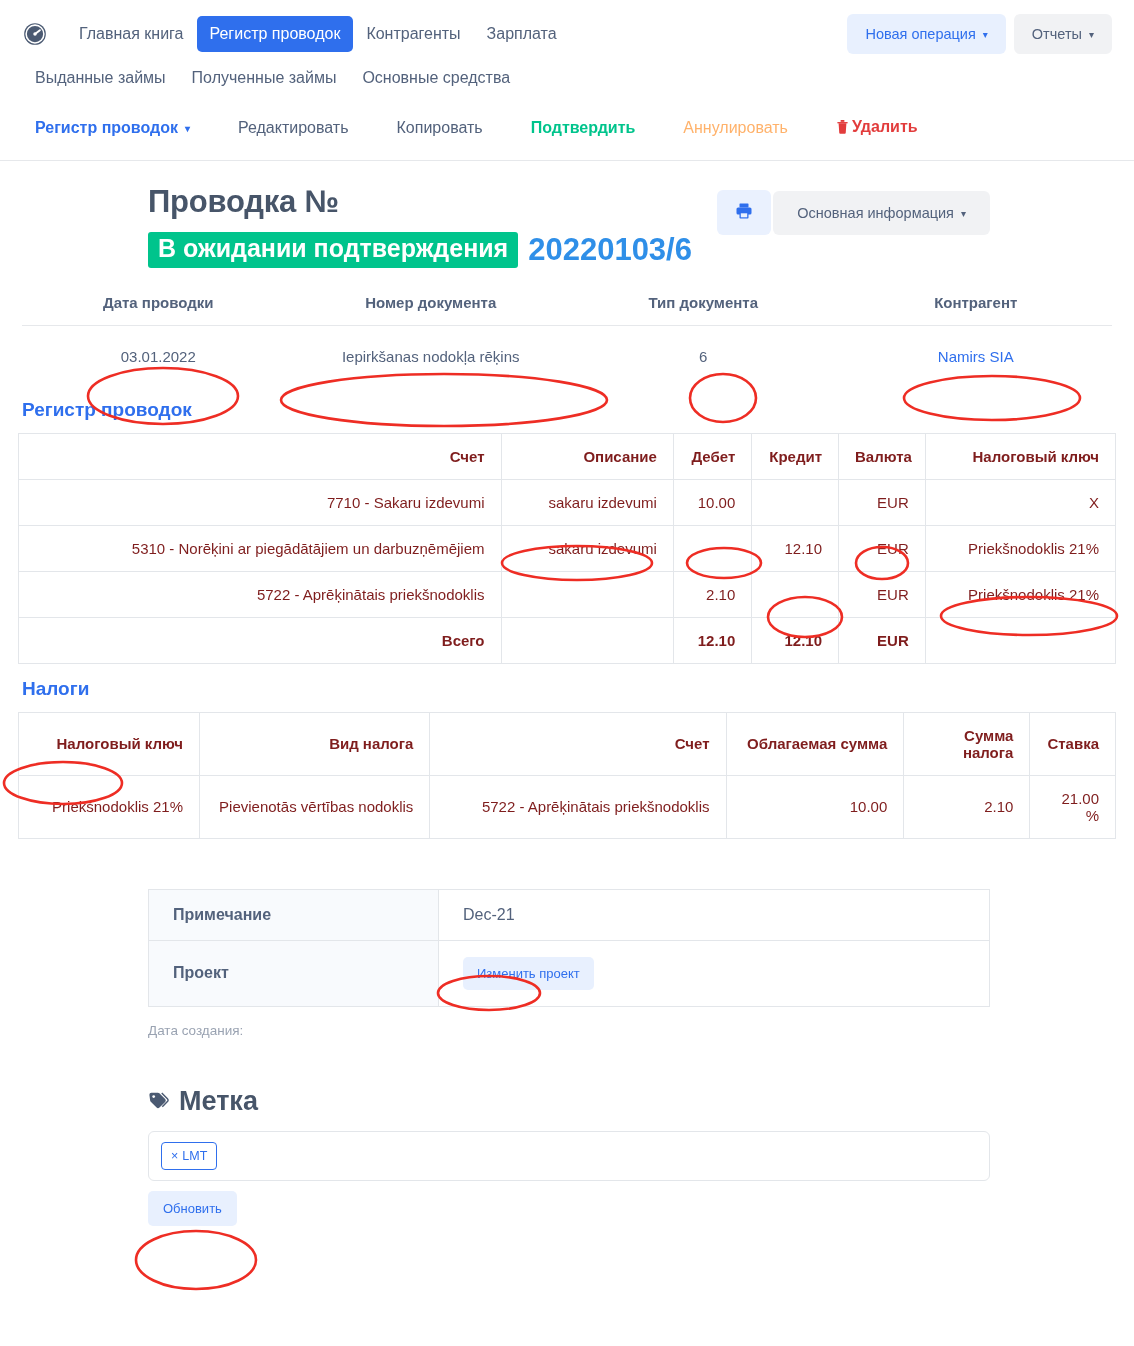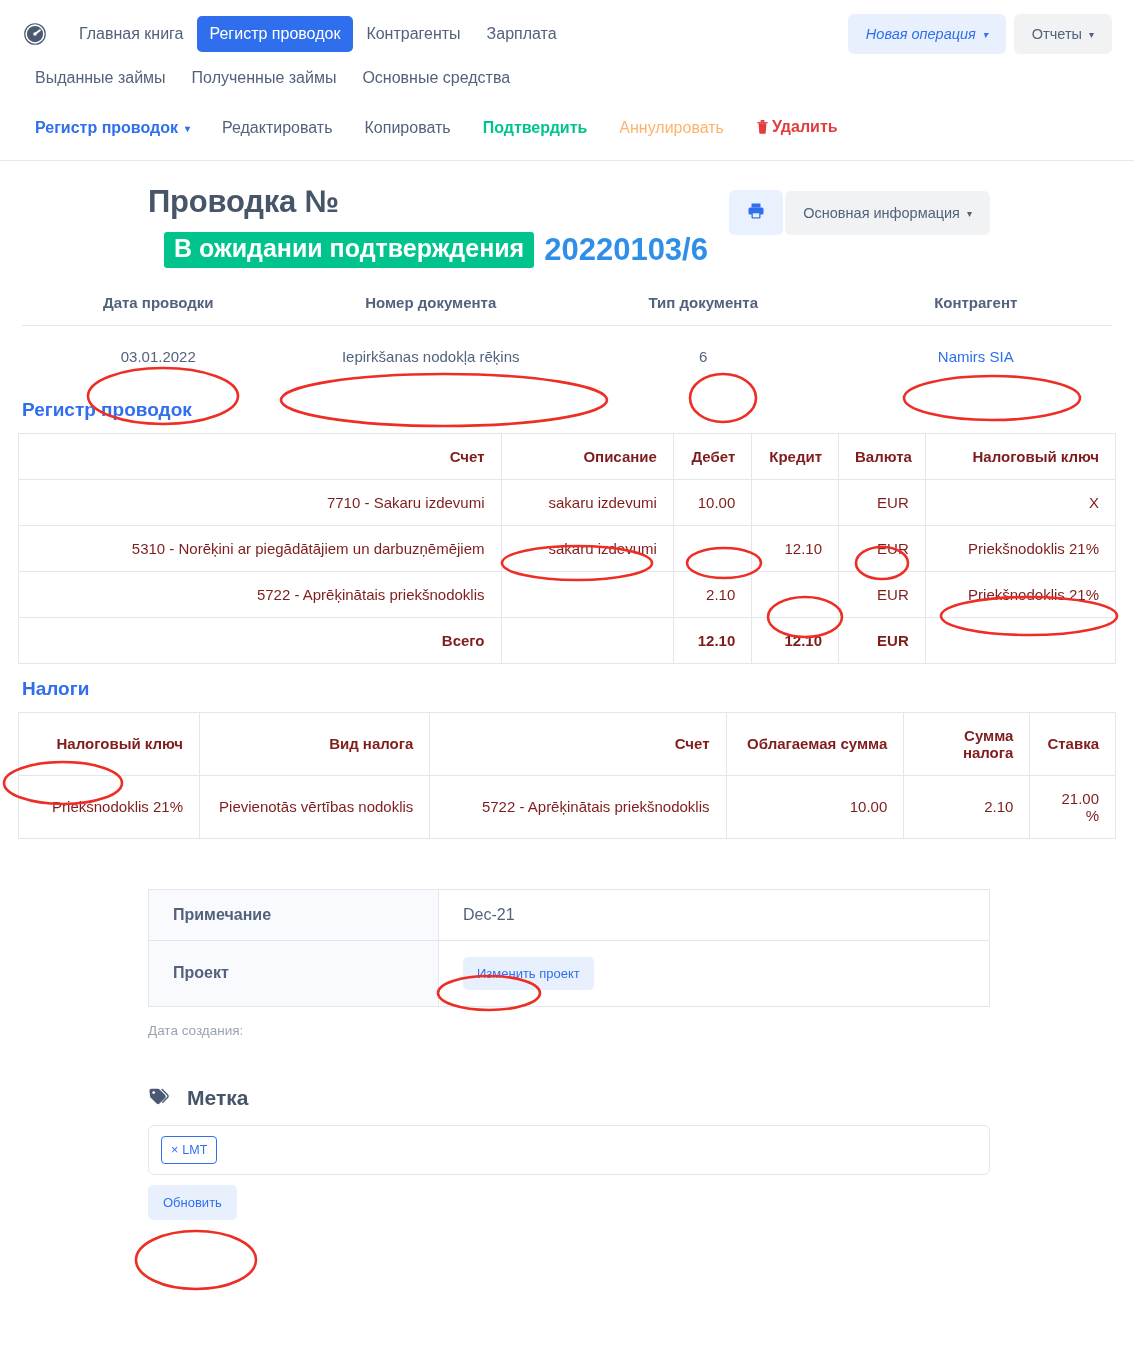--- a/index.html
+++ b/index.html
@@ -24,36 +24,36 @@
   .nav-link {
     font-size: 16px; color:#53627c; padding: 9px 13px;
     border-radius: 5px; white-space:nowrap; cursor:pointer;
     text-decoration:none;
   }
   .nav-link.active { background:#2f6fed; color:#ffffff; }
   .nav-spacer { flex:1 1 auto; }
   .btn-soft {
     background:#e8f0fe; color:#2f6fed; font-size:14.5px;
     padding: 12px 18px; border-radius:6px; border:none; cursor:pointer;
-    font-family:inherit; white-space:nowrap;font-style:italic;
+    font-family:inherit; white-space:nowrap;
   }
   .btn-grey {
     background:#f1f2f4; color:#53627c; font-size:14.5px;
     padding: 12px 18px; border-radius:6px; border:none; cursor:pointer;
     font-family:inherit; white-space:nowrap; margin-left:8px;
   }
   .caret { font-size:10px; margin-left:7px; display:inline-block; vertical-align:1px;}
 
   
   .subnav { display:flex; align-items:center; padding: 6px 22px 0 22px; height:38px; }
   .subnav .nav-link { font-size:16px; padding:7px 13px; }
 
   
   .actionbar {
-    display:flex; align-items:center; gap:0px;
+    display:flex; align-items:center; gap:16px;
     padding: 18px 22px 16px 22px;
     border-bottom: 1px solid #e6e8eb;
   }
   .act {
     font-size:16px; padding:6px 16px; cursor:pointer; white-space:nowrap;
     color:#53627c;
   }
   .act:first-child { padding-left:13px; }
   .act.blue { color:#2f6fed; font-weight:bold; }
   .act.green { color:#00c48c; font-weight:bold; }
@@ -63,32 +63,32 @@
 
   
   .doc-header { padding: 22px 22px 0 148px; position:relative; }
   .doc-title {
     font-size: 31px; font-weight:bold; color:#475569; line-height:1.25;
     letter-spacing:-0.2px;
   }
   .title-row2 { margin-top: 10px; display:flex; align-items:center; gap:10px; }
   .badge {
     background:#00c48c; color:#fff; font-size:25px; font-weight:bold;
-    padding: 2px 10px 5px 10px; border-radius:3px; line-height:1.15;margin-left:16px;
+    padding: 2px 10px 5px 10px; border-radius:3px; line-height:1.15;
   }
   .docnum { font-size:31px; font-weight:bold; color:#2f8fe8; }
 
   .header-tools { position:absolute; right:144px; top:190px; display:flex; align-items:center; }
   .print-btn {
     background:#eaf1fe; width:54px; height:45px; border-radius:6px; border:none;
     display:flex; align-items:center; justify-content:center; cursor:pointer;
   }
   .info-btn {
     background:#f1f2f4; color:#53627c; font-size:14.5px; border:none;
-    padding: 14px 18px; border-radius:6px; margin-left:2px; cursor:pointer;
+    padding: 14px 24px; border-radius:6px; margin-left:2px; cursor:pointer;
     font-family:inherit; white-space:nowrap;
   }
 
   
   .infostrip { margin-top: 26px; padding: 0 22px; }
   .inforow { display:flex; }
   .infocell { flex:1 1 0; text-align:center; }
   .infohead { font-size:15px; font-weight:bold; color:#53627c; padding-bottom:14px; }
   .infoline { border-top:1px solid #e6e8eb; }
   .infoval { font-size:15px; color:#53627c; padding:22px 0 20px 0; }
@@ -120,21 +120,21 @@
   .chip-btn {
     background:#e8f0fe; color:#2f6fed; font-size:13px; border:none;
     padding:9px 14px; border-radius:5px; cursor:pointer; font-family:inherit;
   }
   .created {
     padding: 14px 0 0 148px; font-size:13.5px; color:#9aa3b2; line-height:1.55;
   }
 
   
   .tag-sect { padding: 44px 0 0 148px; }
-  .tag-title { font-size:21px; font-weight:bold; color:#475569; display:flex; align-items:center; gap:17px; }
+  .tag-title { font-size:27px; font-weight:bold; color:#475569; display:flex; align-items:center; gap:9px; }
   .tag-input {
     margin-top:14px; width:842px; height:50px; border:1px solid #e3e6ea;
     border-radius:6px; display:flex; align-items:center; padding-left:12px; background:#fff;
   }
   .tag-chip {
     border:1px solid #2f6fed; color:#2f6fed; border-radius:4px;
     font-size:12.5px; padding:6px 9px; background:#fff; cursor:pointer;
   }
   .tag-chip .x { margin-right:4px; }
   .update-btn {

